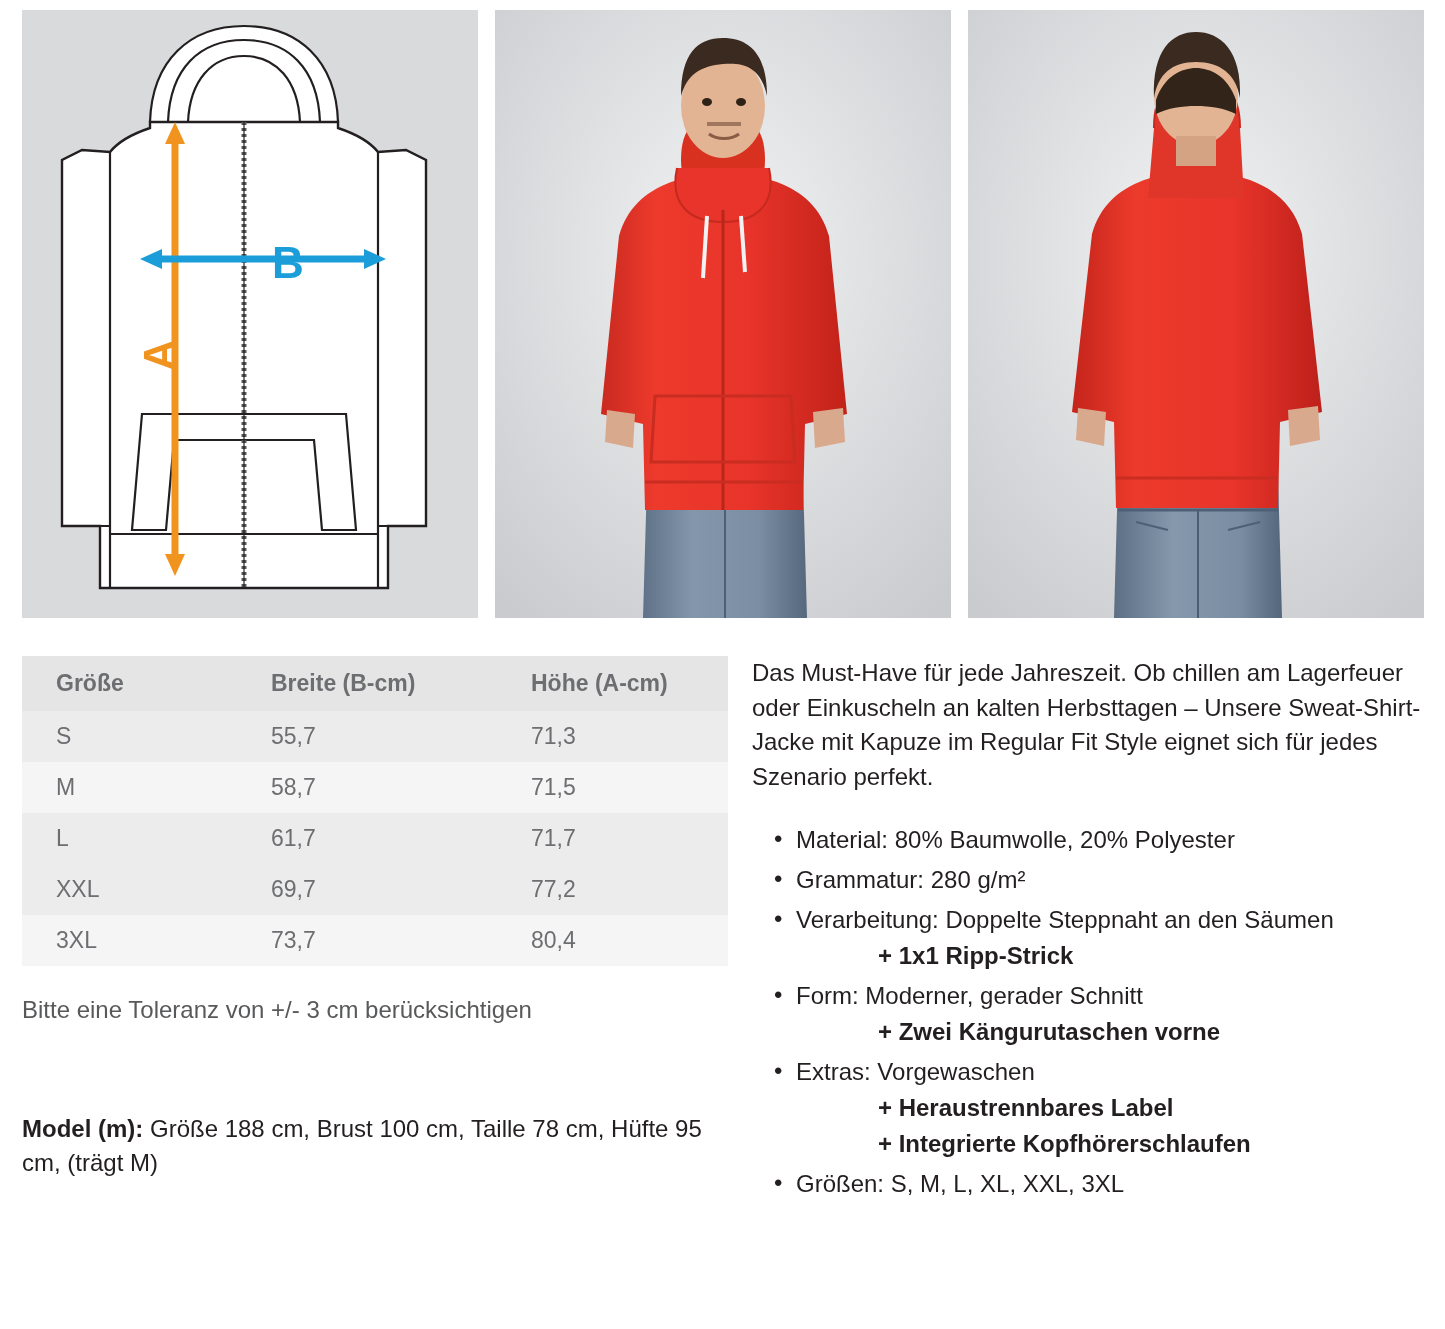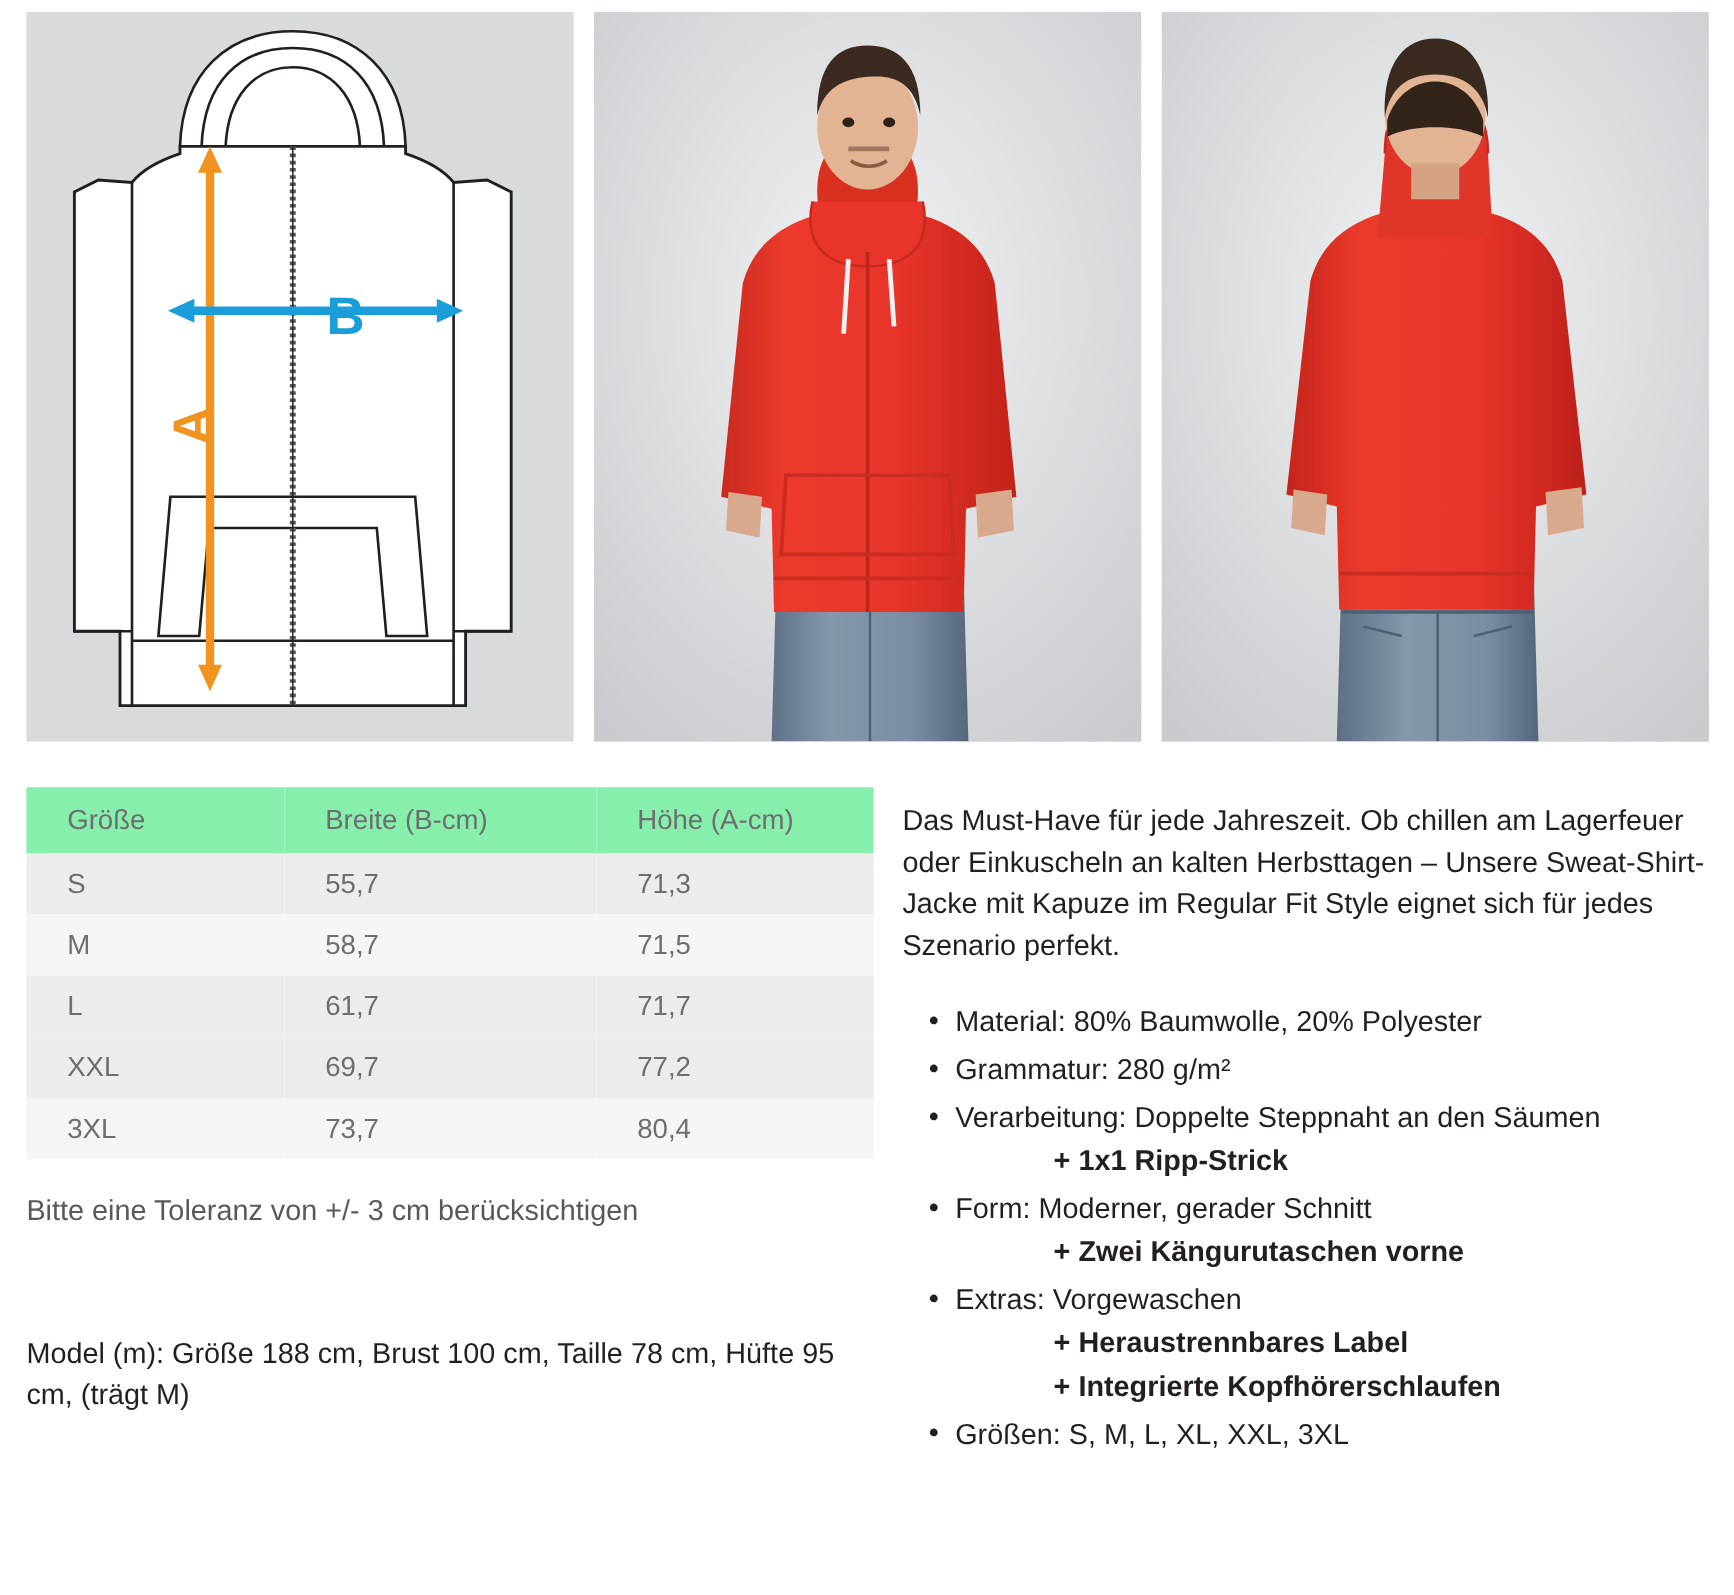--- a/index.html
+++ b/index.html
@@ -47,34 +47,33 @@
     padding: 38px 22px 0 22px;
     box-sizing: border-box;
   }
   .left-col {
     width: 706px;
     flex: 0 0 auto;
   }
   .right-col {
     flex: 1 1 auto;
     padding-left: 24px;
-    margin-top: 12px;
   }
 
   table.size-table {
     border-collapse: collapse;
     width: 706px;
     font-size: 23px;
     color: #6d6e71;
   }
   table.size-table th {
     text-align: left;
-    font-weight: normal;
+    font-weight: bold;
     padding: 14px 0 14px 34px;
-    background: #86efac;
+    background: #e5e5e5;
     color: #6d6e71;
     font-size: 23px;
   }
   table.size-table td {
     padding: 12px 0 12px 34px;
     font-size: 23px;
   }
   table.size-table tr.odd td { background: #ececec; }
   table.size-table tr.even td { background: #f5f5f5; }
   table.size-table col.c1 { width: 215px; }
@@ -85,21 +84,21 @@
     margin-top: 30px;
     font-size: 24px;
     color: #58595b;
   }
   .model-line {
     margin-top: 88px;
     font-size: 24px;
     color: #231f20;
     line-height: 1.42;
   }
-  .model-line b { font-weight: normal; }
+  .model-line b { font-weight: bold; }
 
   .intro {
     font-size: 24px;
     line-height: 1.44;
     color: #231f20;
     margin: 0 0 28px 0;
   }
   ul.features {
     margin: 0;
     padding: 0 0 0 22px;

